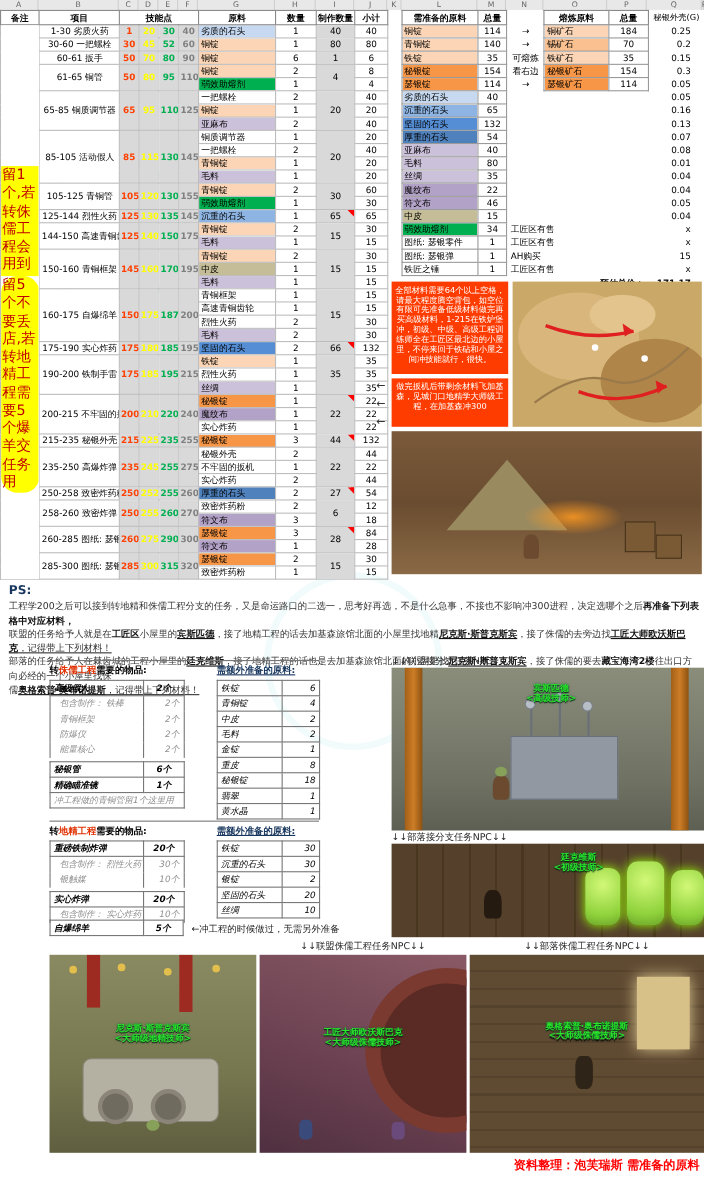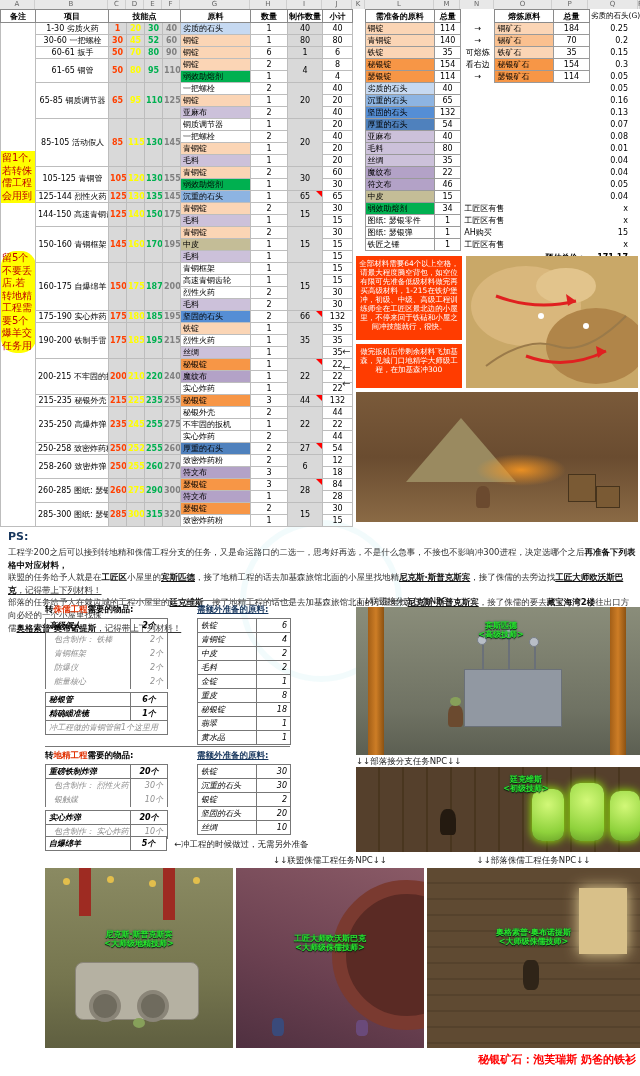--- a/index.html
+++ b/index.html
@@ -18,21 +18,21 @@
   #ltable tr.g td{border-top:1px solid #7f7f7f;}
   #ltable td.hd,#rtable td.hd{font-weight:bold;background:#fff;border:1px solid #8a8a8a;}
   td.red{background:#ff4300;}
   td.item{text-align:center;padding-left:2px;background:#fff;}
   td.sk{background:#d9d9d9;font-weight:bold;}
   td.s0{color:#ff4000;}td.s1{color:#ffff00;}td.s2{color:#00b050;}td.s3{color:#808080;}
   td.mat{text-align:left;padding-left:2px;}
   td.cnt{background:#d9d9d9;position:relative;}
   td.mk::after{content:"";position:absolute;top:0;right:0;border:3px solid transparent;border-top-color:#f00;border-right-color:#f00;}
   td.acol{background:#fff;position:relative;border:1px solid #bdbdbd;vertical-align:top;}
-  .note{position:absolute;left:0;width:33px;background:#ffff00;color:#c00000;font-size:10px;line-height:1.25;text-align:left;padding:1px;white-space:normal;}
+  .note{position:absolute;left:0;width:33px;background:#ffff00;color:#c00000;font-size:13px;line-height:1.25;text-align:left;padding:1px;white-space:normal;}
   
   #rtable td{border:none;}
   #rtable td.mat,#rtable td.q{border:1px solid #9a9a9a;}
   #rtable td.q{text-align:center;}
   #rtable td.price{text-align:right;padding-right:12px;}
   #rtable td.notecell{text-align:left;padding-left:3px;}
   #rtable td.totlbl{text-align:right;font-weight:bold;padding-right:4px;}
   .ingot1{background:#fbd5b5;}.ingot2{background:#fac08f;}.ingot3{background:#f79646;}
   .stone1{background:#c6d9f1;}.stone2{background:#8db4e2;}.stone3{background:#558ed5;}.stone4{background:#4f81bd;}
   .cloth1{background:#ccc1da;}.cloth2{background:#b3a2c7;}.leather{background:#c4bd97;}.flux{background:#00b050;}
@@ -483,21 +483,21 @@
         <col style="width:50px">
       </colgroup>
       <tbody>
         <tr style="height:13px">
           <td></td>
           <td class="hd">需准备的原料</td>
           <td class="hd red">总量</td>
           <td></td>
           <td class="hd">熔炼原料</td>
           <td class="hd">总量</td>
-          <td style="font-size:7.5px;">劣质的石头(G)</td>
+          <td style="font-size:7.5px;">秘银外壳(G)</td>
         </tr>
         <tr>
           <td></td>
           <td class="mat ingot1">铜锭</td>
           <td class="q">114</td>
           <td>→</td>
           <td class="mat ingot1">铜矿石</td>
           <td class="q">184</td>
           <td class="price">0.25</td>
         </tr>
@@ -942,14 +942,14 @@
 
   <div class="scene" style="left:427px;top:868px;width:213px;height:180px;background:repeating-linear-gradient(180deg,#5f4a32 0 14px,#55422c 14px 16px);">
     <div class="window" style="left:152px;top:20px;width:48px;height:66px;"></div>
     <div class="fig" style="left:96px;top:92px;width:16px;height:30px;"></div>
     <div class="np" style="left:24px;top:60px;width:165px;">
       <div>奥格索普·奥布诺提斯</div>
       <div>&lt;大师级侏儒技师&gt;</div>
     </div>
   </div>
 
-  <div id="footer">秘银矿石：泡芙瑞斯 奶爸的铁衫</div>
+  <div id="footer">资料整理：泡芙瑞斯 需准备的原料</div>
 </div>
 
 </body></html>

